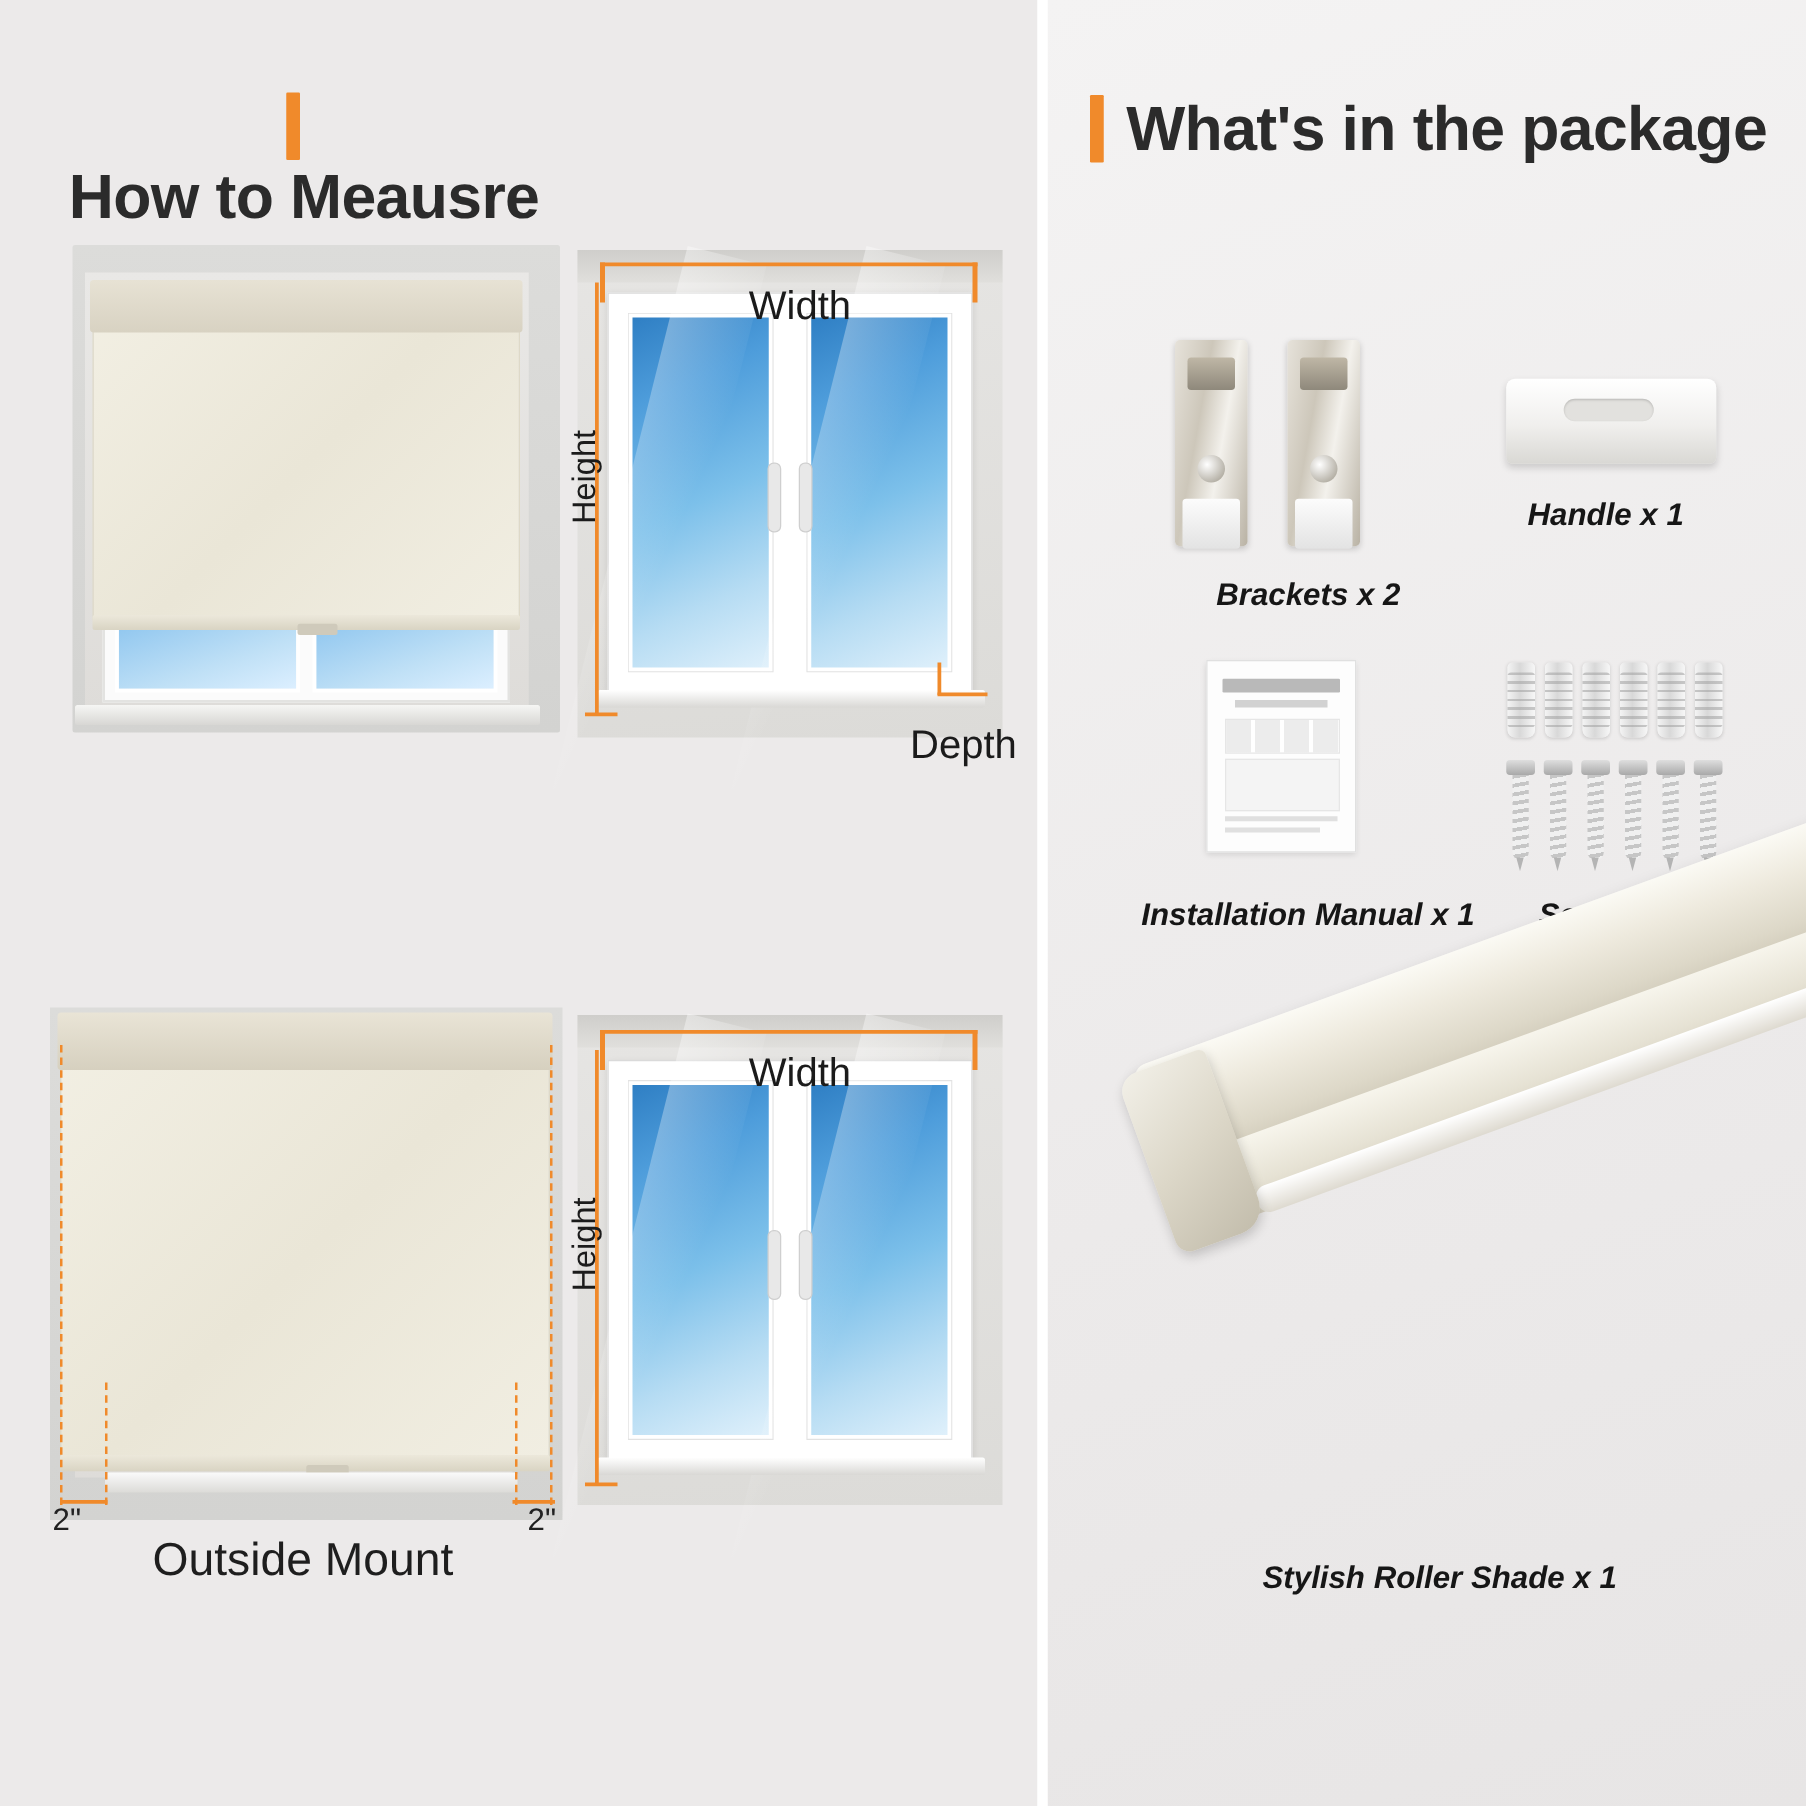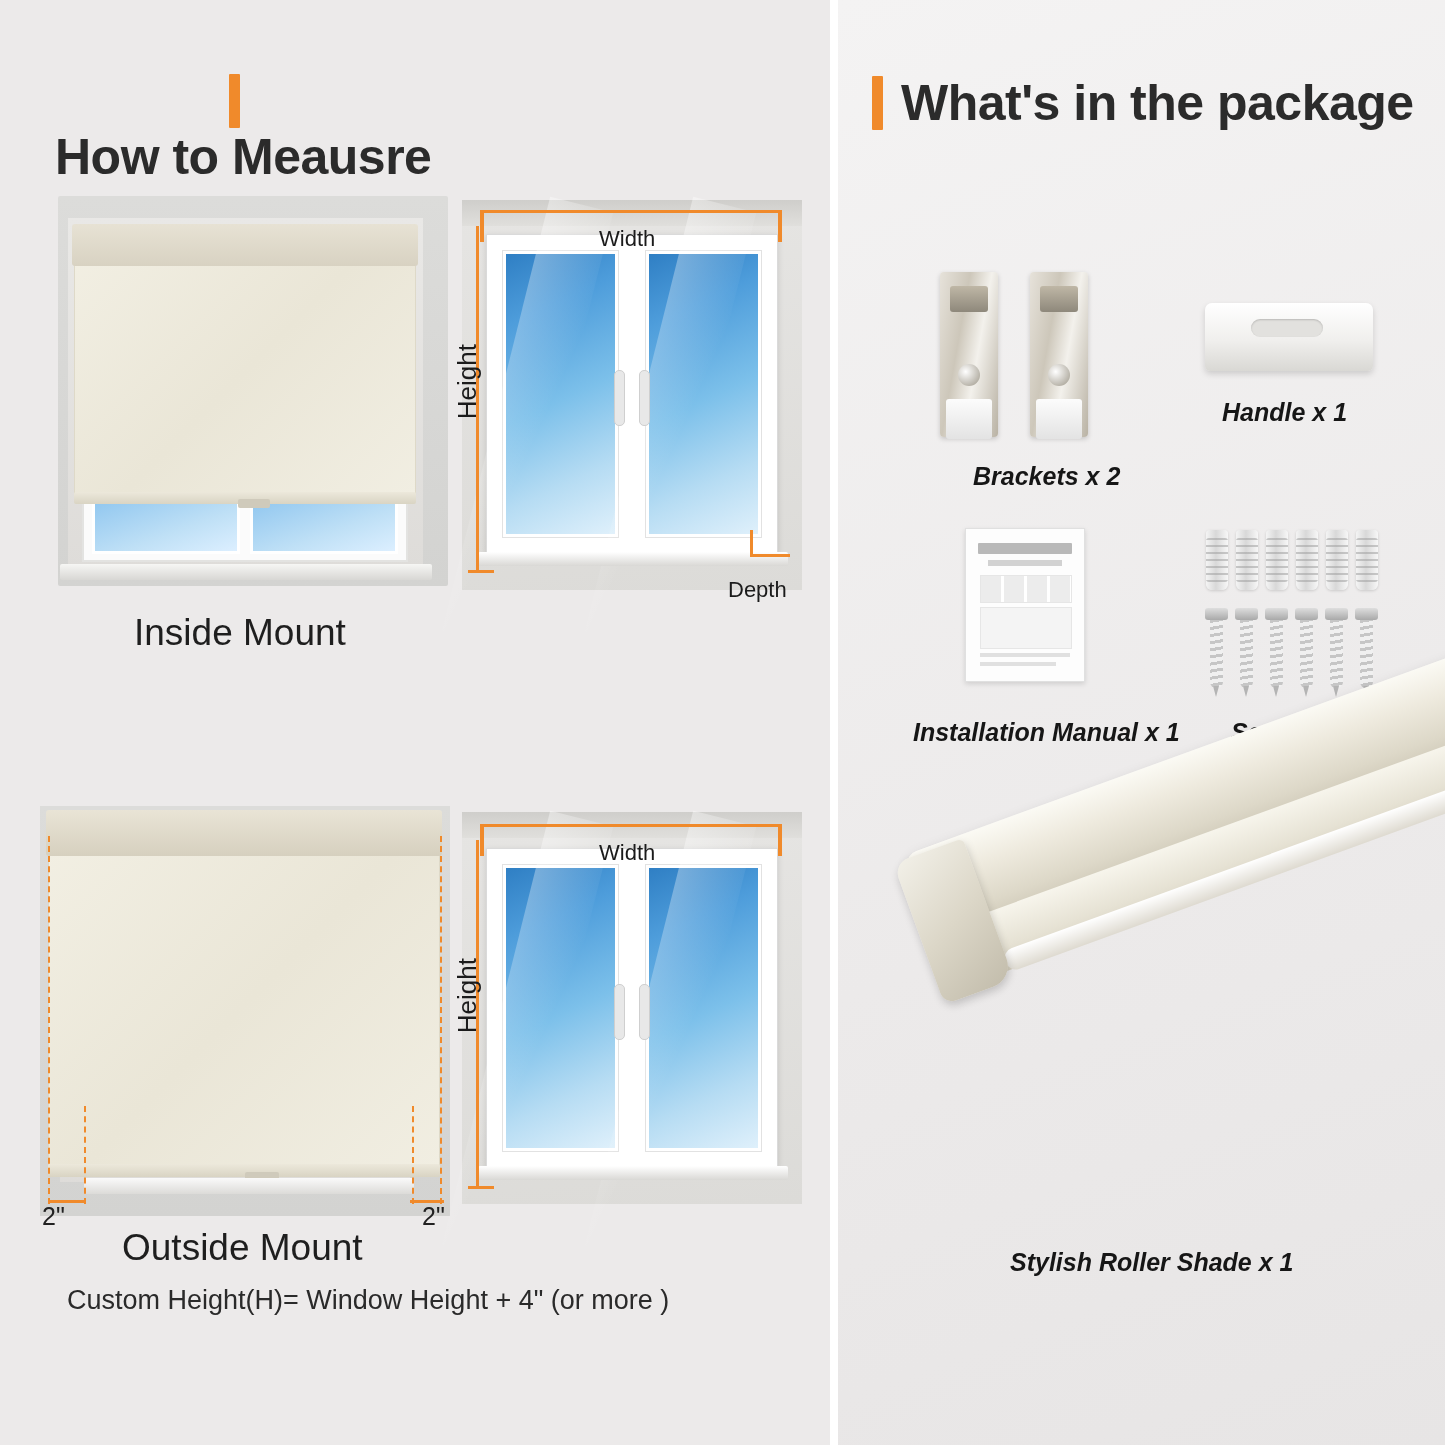--- a/index.html
+++ b/index.html
@@ -166,21 +166,21 @@
     position:absolute; width:9px; height:54px; background:#e8e8e8;
     border:1px solid #cfcfcf; border-radius:5px;
   }
   .winphoto .ledge {
     position:absolute; height:14px;
     background:linear-gradient(180deg,#ffffff 0%,#d9d8d5 100%);
     border-radius:2px;
   }
   .tick { position:absolute; background:#f08a2b; }
   .lbl-plain {
-    position:absolute; font-size:22px; color:#1b1b1b;
+    position:absolute; font-size:32px; color:#1b1b1b;
   }
   .lbl-vert {
     position:absolute; font-size:26px; color:#1b1b1b;
     writing-mode:vertical-rl; transform:rotate(180deg);
   }
 
   
   .mount-title {
     position:absolute; font-size:37px; color:#1e1e1e; font-weight:500;
   }
@@ -364,21 +364,20 @@
     <div class="tick" style="left:18px; top:10px; width:302px; height:3px;"></div>
     <div class="tick" style="left:14px; top:26px; width:3px; height:346px;"></div>
     <div class="tick" style="left:6px; top:370px; width:26px; height:3px;"></div>
     <div class="tick" style="left:288px; top:354px; width:40px; height:3px;"></div>
     <div class="tick" style="left:288px; top:330px; width:3px; height:26px;"></div>
   </div>
   <div class="lbl-plain" style="left:599px; top:226px;">Width</div>
   <div class="lbl-vert" style="left:452px; top:344px;">Height</div>
   <div class="lbl-plain" style="left:728px; top:577px;">Depth</div>
 
-  <div class="mount-title" id="inside-title">Inside Mount</div>
 
   <div class="shade-box" id="outside-shade">
     <div class="wall"></div>
     <div class="recess"></div>
     <div class="frame"></div>
     <div class="fabric"></div>
     <div class="valance"></div>
     <div class="bottombar"></div>
     <div class="handle"></div>
     <div class="sill"></div>
@@ -411,21 +410,20 @@
     <div class="tick" style="left:316px; top:12px; width:4px; height:32px;"></div>
     <div class="tick" style="left:18px; top:12px; width:302px; height:3px;"></div>
     <div class="tick" style="left:14px; top:28px; width:3px; height:348px;"></div>
     <div class="tick" style="left:6px; top:374px; width:26px; height:3px;"></div>
   </div>
   <div class="lbl-plain" style="left:599px; top:840px;">Width</div>
   <div class="lbl-vert" style="left:452px; top:958px;">Height</div>
 
   <div class="mount-title" id="outside-title">Outside Mount</div>
   <div class="mount-lines" id="outside-lines">
-    <div>Custom Height(H)= Window Height + 4" (or more )</div>
   </div>
 
   <div class="sec-head" id="head-package">
     <div class="sec-bar"></div>
     <div class="sec-title">What's in the package</div>
   </div>
 
   <div id="brackets">
     <div class="bracket" id="bracket-a">
       <div class="bracket-foot"></div>

